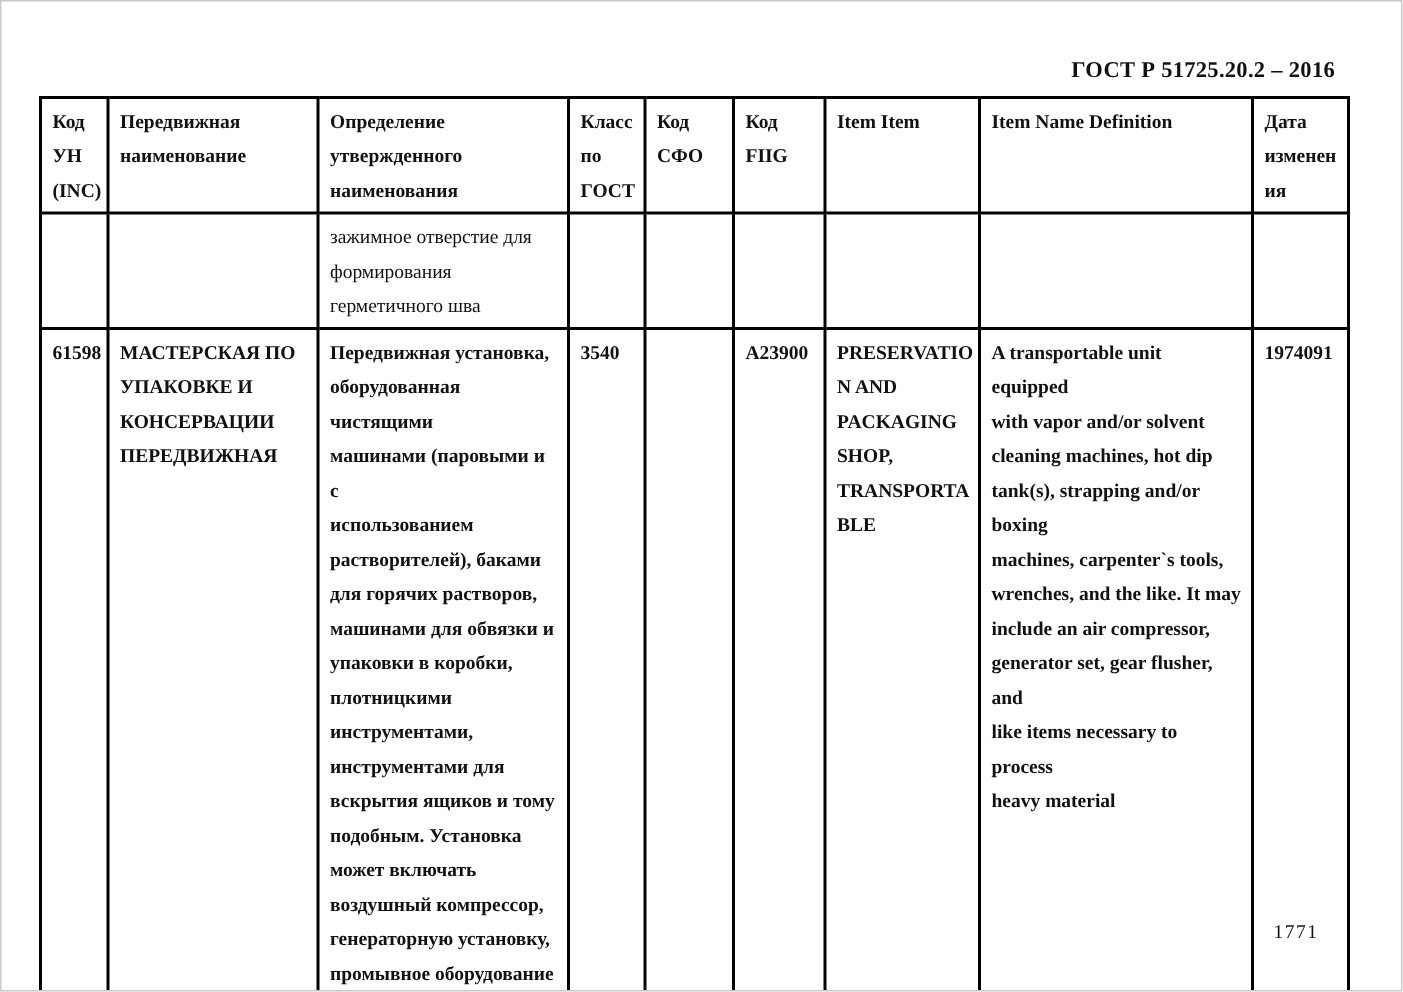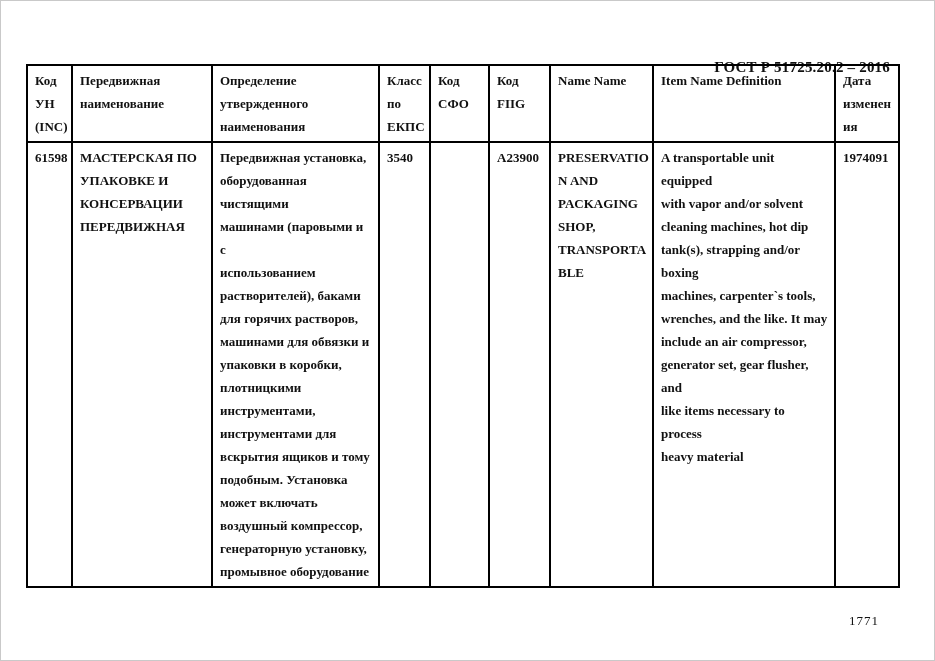--- a/index.html
+++ b/index.html
@@ -11,21 +11,20 @@
     color: #111111;
     border: 1px solid #c9c9c9;
     overflow: hidden;
   }
   .doc-header {
     position: absolute;
     top: 38px; right: 44px;
     font-size: 15px;
     font-weight: bold;
     letter-spacing: 0.2px;
-    margin-top: 20px;
   }
   table.catalog {
     position: absolute;
     left: 25px; top: 63px;
     width: 872px;
     border-collapse: collapse;
     table-layout: fixed;
   }
   table.catalog td, table.catalog th {
     border: 2px solid #000000;
@@ -70,30 +69,43 @@
     <th>Код
 УН
 (INC)</th>
     <th>Передвижная
 наименование</th>
     <th>Определение
 утвержденного
 наименования</th>
     <th>Класс
 по
-ЕКПС</th>
+ГОСТ</th>
     <th>Код
 СФО</th>
     <th>Код
 FIIG</th>
-    <th>Name Name</th>
+    <th>Item Item</th>
     <th>Item Name Definition</th>
     <th>Дата
 изменен
 ия</th>
+  </tr>
+  <tr class="cont-row">
+    <td></td>
+    <td></td>
+    <td>зажимное отверстие для
+формирования
+герметичного шва</td>
+    <td></td>
+    <td></td>
+    <td></td>
+    <td></td>
+    <td></td>
+    <td></td>
   </tr>
   <tr class="main-row">
     <td>61598</td>
     <td>МАСТЕРСКАЯ ПО
 УПАКОВКЕ И
 КОНСЕРВАЦИИ
 ПЕРЕДВИЖНАЯ</td>
     <td>Передвижная установка,
 оборудованная чистящими
 машинами (паровыми и с

